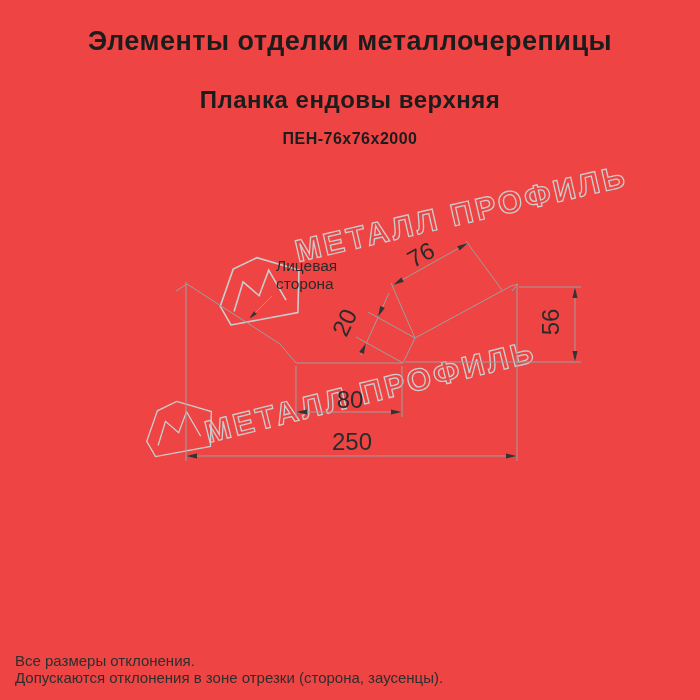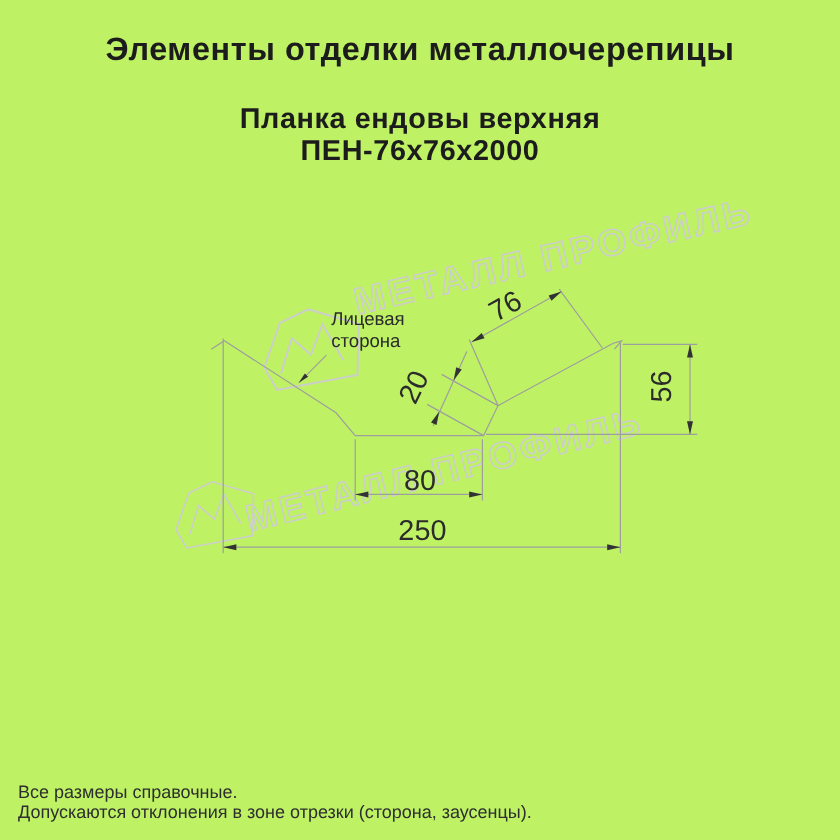--- a/index.html
+++ b/index.html
@@ -1,26 +1,26 @@
 <!DOCTYPE html>
 <html><head>
 <meta charset="utf-8">
 <style>
   html,body{margin:0;padding:0;background:#ffffff;}
   #page{
-    position:relative;width:700px;height:700px;background:#bef264;overflow:hidden;
+    position:relative;width:700px;height:700px;background:#ef4444;overflow:hidden;
     font-family:"Liberation Sans",sans-serif;
   }
   .title{
     position:absolute;left:0;width:700px;text-align:center;
     color:#1c1c1c;font-weight:bold;letter-spacing:.5px;
   }
   #main-title{top:26px;font-size:27px;}
   #sub-title{top:86px;font-size:24px;}
-  #product-code{top:112px;font-size:24px;}
+  #product-code{top:130px;font-size:16px;}
   #drawing{position:absolute;left:0;top:0;}
   .footer-note{
     position:absolute;left:15px;color:#2e2e2e;font-size:15px;line-height:17px;
   }
   #note1{top:652px;}
   #note2{top:669px;}
   svg text{font-family:"Liberation Sans",sans-serif;}
   .dim-text{fill:#2b2b2b;font-size:24px;}
   .callout-text{fill:#2b2b2b;font-size:15.5px;}
   .thin{stroke:#9e9e9e;stroke-width:1;fill:none;}
@@ -89,16 +89,16 @@
     <text class="dim-text" x="352" y="450" text-anchor="middle">250</text>
     <text class="dim-text" x="350" y="408" text-anchor="middle">80</text>
     <text class="dim-text" x="559" y="322" text-anchor="middle" transform="rotate(-90 559 322)">56</text>
     <text class="dim-text" x="425" y="262" text-anchor="middle" transform="rotate(-29 425 262)">76</text>
     <text class="dim-text" x="352" y="326" text-anchor="middle" transform="rotate(-64 352 326)">20</text>
 
     <text class="callout-text" x="276" y="271">Лицевая</text>
     <text class="callout-text" x="276" y="289">сторона</text>
   </svg>
 
-  <div id="note1" class="footer-note">Все размеры справочные.</div>
+  <div id="note1" class="footer-note">Все размеры отклонения.</div>
   <div id="note2" class="footer-note">Допускаются отклонения в зоне отрезки (сторона, заусенцы).</div>
 
 </div>
 
 </body></html>

